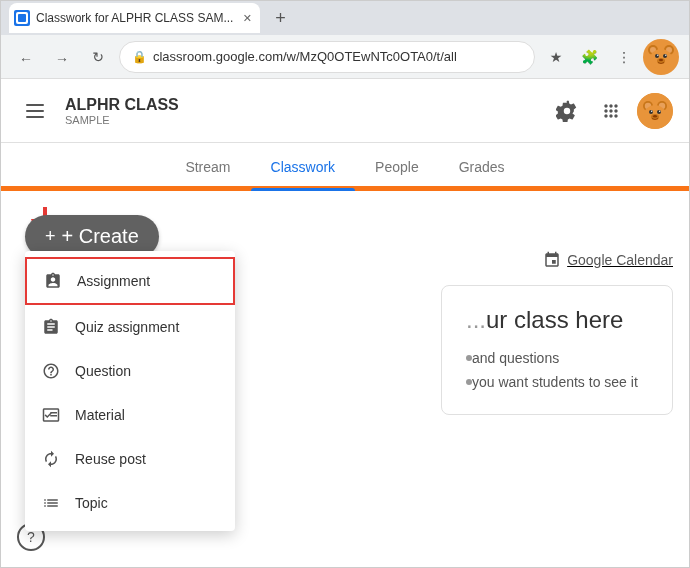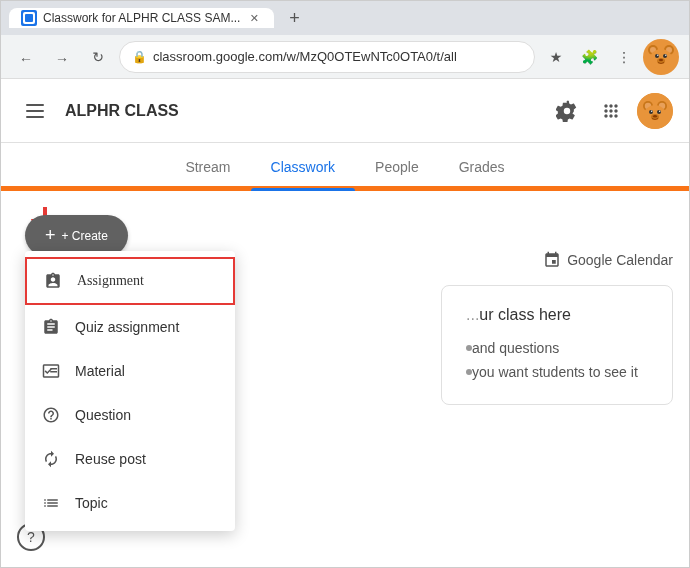--- a/index.html
+++ b/index.html
@@ -26,28 +26,28 @@
       height: 34px;
       display: flex;
       align-items: center;
       padding: 0 8px;
       gap: 6px;
     }
 
     .browser-tab {
       background: #fff;
       border-radius: 8px 8px 0 0;
-      padding: 6px 12px;
+      padding: 6px 5px;
       font-size: 12px;
       color: #333;
       display: flex;
       align-items: center;
       gap: 6px;
       min-width: 180px;
-      height: 20px;
+      height: 30px;
     }
 
     .tab-favicon {
       width: 16px;
       height: 16px;
       background: #1a73e8;
       border-radius: 2px;
       display: flex;
       align-items: center;
       justify-content: center;
@@ -317,21 +317,21 @@
     
     .content-card {
       background: #fff;
       border: 1px solid #e0e0e0;
       border-radius: 8px;
       padding: 20px 24px;
       margin-left: 200px;
     }
 
     .card-title {
-      font-size: 16px;
+      font-size: 24px;
       font-weight: 400;
       color: #333;
       margin-bottom: 12px;
     }
 
     .card-item {
       display: flex;
       align-items: center;
       padding: 4px 0;
       font-size: 14px;
@@ -426,20 +426,21 @@
     <div class="app-header">
       <div class="hamburger">
         <svg width="18" height="14" viewBox="0 0 18 14">
           <rect y="0" width="18" height="2" rx="1" fill="#555"></rect>
           <rect y="6" width="18" height="2" rx="1" fill="#555"></rect>
           <rect y="12" width="18" height="2" rx="1" fill="#555"></rect>
         </svg>
       </div>
       <div class="app-title-block">
         <div class="app-title">ALPHR CLASS</div>
+        <div class="app-subtitle">SAMPLE</div>
       </div>
       <div class="header-icons">
         <div class="header-icon-btn">
           <svg width="22" height="22" viewBox="0 0 24 24" fill="#555">
             <path d="M12 15.5A3.5 3.5 0 0 1 8.5 12 3.5 3.5 0 0 1 12 8.5a3.5 3.5 0 0 1 3.5 3.5 3.5 3.5 0 0 1-3.5 3.5m7.43-2.92c.04-.32.07-.65.07-1.08 0-.43-.03-.76-.07-1.08l2.32-1.83c.21-.16.27-.45.14-.68l-2.2-3.82c-.13-.24-.42-.32-.66-.24l-2.74 1.1c-.57-.44-1.18-.8-1.86-1.07l-.41-2.9A.553.553 0 0 0 12 3H8c-.27 0-.49.2-.53.46l-.41 2.9c-.68.27-1.3.63-1.86 1.07L2.46 6.37c-.24-.08-.53 0-.66.24L-.4 10.43c-.13.23-.07.52.14.68L2.06 12.5a6.59 6.59 0 0 0-.06 1.08c0 .43.03.76.06 1.08L-.27 16.49c-.21.16-.27.45-.14.68l2.2 3.82c.13.24.42.32.66.24l2.74-1.1c.57.44 1.18.8 1.86 1.07l.41 2.9c.04.26.26.46.53.46h4c.27 0 .49-.2.53-.46l.41-2.9c.68-.27 1.3-.63 1.86-1.07l2.74 1.1c.24.08.53 0 .66-.24l2.2-3.82c.13-.23.07-.52-.14-.68l-2.32-1.82z"></path>
           </svg>
         </div>
         <div class="header-icon-btn">
           <svg width="20" height="20" viewBox="0 0 24 24" fill="#555">
             <path d="M6 8c1.1 0 2-.9 2-2s-.9-2-2-2-2 .9-2 2 .9 2 2 2zm6 0c1.1 0 2-.9 2-2s-.9-2-2-2-2 .9-2 2 .9 2 2 2zm6 0c1.1 0 2-.9 2-2s-.9-2-2-2-2 .9-2 2 .9 2 2 2zM6 14c1.1 0 2-.9 2-2s-.9-2-2-2-2 .9-2 2 .9 2 2 2zm6 0c1.1 0 2-.9 2-2s-.9-2-2-2-2 .9-2 2 .9 2 2 2zm6 0c1.1 0 2-.9 2-2s-.9-2-2-2-2 .9-2 2 .9 2 2 2zm-12 6c1.1 0 2-.9 2-2s-.9-2-2-2-2 .9-2 2 .9 2 2 2zm6 0c1.1 0 2-.9 2-2s-.9-2-2-2-2 .9-2 2 .9 2 2 2zm6 0c1.1 0 2-.9 2-2s-.9-2-2-2-2 .9-2 2 .9 2 2 2z"></path>
@@ -480,59 +481,59 @@
             <marker id="arrowhead" markerWidth="10" markerHeight="7" refX="5" refY="3.5" orient="auto">
               <polygon points="0 0, 10 3.5, 0 7" fill="#e53935"></polygon>
             </marker>
           </defs>
           <line x1="16" y1="2" x2="16" y2="34" stroke="#e53935" stroke-width="4" marker-end="url(#arrowhead)"></line>
         </svg>
       </div>
 
       <button class="create-btn" style="position:relative;z-index:50;margin-top:4px;">
         <span style="font-size:18px;font-weight:300;">+</span>
-        <span style="font-size:12px;">+ Create</span>
+        <span style="font-size:20px;">+ Create</span>
       </button>
 
       <div class="dropdown-menu">
 
-        <div class="menu-item" style="border: 2px solid #e53935; font-family: Liberation Serif, serif;">
+        <div class="menu-item" style="border: 2px solid #e53935;">
           <div class="menu-icon">
             <svg width="18" height="18" viewBox="0 0 24 24" fill="#555">
               <path d="M19 3h-4.18C14.4 1.84 13.3 1 12 1s-2.4.84-2.82 2H5c-1.1 0-2 .9-2 2v14c0 1.1.9 2 2 2h14c1.1 0 2-.9 2-2V5c0-1.1-.9-2-2-2zm-7 0c.55 0 1 .45 1 1s-.45 1-1 1-1-.45-1-1 .45-1 1-1zm0 4c1.66 0 3 1.34 3 3s-1.34 3-3 3-3-1.34-3-3 1.34-3 3-3zm6 12H6v-1.4c0-2 4-3.1 6-3.1s6 1.1 6 3.1V19z"></path>
             </svg>
           </div>
           <span>Assignment</span>
         </div>
 
         <div class="menu-item">
           <div class="menu-icon">
             <svg width="18" height="18" viewBox="0 0 24 24" fill="#555">
               <path d="M19 3h-4.18C14.4 1.84 13.3 1 12 1s-2.4.84-2.82 2H5c-1.1 0-2 .9-2 2v14c0 1.1.9 2 2 2h14c1.1 0 2-.9 2-2V5c0-1.1-.9-2-2-2zm-7 0c.55 0 1 .45 1 1s-.45 1-1 1-1-.45-1-1 .45-1 1-1zm2 14H7v-2h7v2zm3-4H7v-2h10v2zm0-4H7V7h10v2z"></path>
             </svg>
           </div>
           <span>Quiz assignment</span>
         </div>
 
         <div class="menu-item">
           <div class="menu-icon">
             <svg width="18" height="18" viewBox="0 0 24 24" fill="#555">
-              <path d="M21 3H3c-1.1 0-2 .9-2 2v14c0 1.1.9 2 2 2h18c1.1 0 2-.9 2-2V5c0-1.1-.9-2-2-2zm0 16H3V5h18v14zm-10-7h9v2h-9zm0-4h9v2h-9zM7 16l-3.5-3.5 1.41-1.41L7 13.17l4.59-4.58L13 10z"></path>
-            </svg>
-          </div>
-          <span>Material</span>
+              <path d="M11 18h2v-2h-2v2zm1-16C6.48 2 2 6.48 2 12s4.48 10 10 10 10-4.48 10-10S17.52 2 12 2zm0 18c-4.41 0-8-3.59-8-8s3.59-8 8-8 8 3.59 8 8-3.59 8-8 8zm0-14c-2.21 0-4 1.79-4 4h2c0-1.1.9-2 2-2s2 .9 2 2c0 2-3 1.75-3 5h2c0-2.25 3-2.5 3-5 0-2.21-1.79-4-4-4z"></path>
+            </svg>
+          </div>
+          <span>Question</span>
         </div>
 
         <div class="menu-item">
           <div class="menu-icon">
             <svg width="18" height="18" viewBox="0 0 24 24" fill="#555">
-              <path d="M11 18h2v-2h-2v2zm1-16C6.48 2 2 6.48 2 12s4.48 10 10 10 10-4.48 10-10S17.52 2 12 2zm0 18c-4.41 0-8-3.59-8-8s3.59-8 8-8 8 3.59 8 8-3.59 8-8 8zm0-14c-2.21 0-4 1.79-4 4h2c0-1.1.9-2 2-2s2 .9 2 2c0 2-3 1.75-3 5h2c0-2.25 3-2.5 3-5 0-2.21-1.79-4-4-4z"></path>
-            </svg>
-          </div>
-          <span>Question</span>
+              <path d="M21 3H3c-1.1 0-2 .9-2 2v14c0 1.1.9 2 2 2h18c1.1 0 2-.9 2-2V5c0-1.1-.9-2-2-2zm0 16H3V5h18v14zm-10-7h9v2h-9zm0-4h9v2h-9zM7 16l-3.5-3.5 1.41-1.41L7 13.17l4.59-4.58L13 10z"></path>
+            </svg>
+          </div>
+          <span>Material</span>
         </div>
 
         <div class="menu-item">
           <div class="menu-icon">
             <svg width="18" height="18" viewBox="0 0 24 24" fill="#555">
               <path d="M12 6v3l4-4-4-4v3c-4.42 0-8 3.58-8 8 0 1.57.46 3.03 1.24 4.26L6.7 14.8c-.45-.83-.7-1.79-.7-2.8 0-3.31 2.69-6 6-6zm6.76 1.74L17.3 9.2c.44.84.7 1.79.7 2.8 0 3.31-2.69 6-6 6v-3l-4 4 4 4v-3c4.42 0 8-3.58 8-8 0-1.57-.46-3.03-1.24-4.26z"></path>
             </svg>
           </div>
           <span>Reuse post</span>
         </div>
@@ -542,21 +543,21 @@
             <svg width="18" height="18" viewBox="0 0 24 24" fill="#555">
               <path d="M3 13h2v-2H3v2zm0 4h2v-2H3v2zm0-8h2V7H3v2zm4 4h14v-2H7v2zm0 4h14v-2H7v2zM7 7v2h14V7H7z"></path>
             </svg>
           </div>
           <span>Topic</span>
         </div>
       </div>
 
       <div style="position:absolute;top:60px;left:240px;right:16px;">
 
-        <div style="display:flex;justify-content:flex-end;gap:21px;margin-bottom:16px;align-items:center;">
+        <div style="display:flex;justify-content:flex-end;gap:21px;margin-bottom:16px;align-items:center;text-decoration:underline;">
           <div style="display:flex;align-items:center;gap:6px;font-size:14px;color:#555;cursor:pointer;">
             <svg width="18" height="18" viewBox="0 0 24 24" fill="#555">
               <path d="M17 12h-5v5h5v-5zM16 1v2H8V1H6v2H5c-1.11 0-1.99.9-1.99 2L3 19c0 1.1.89 2 2 2h14c1.1 0 2-.9 2-2V5c0-1.1-.9-2-2-2h-1V1h-2zm3 18H5V8h14v11z"></path>
             </svg>
             <span>Google Calendar</span>
           </div>
         </div>
 
         <div class="content-card">
           <div class="card-title">

